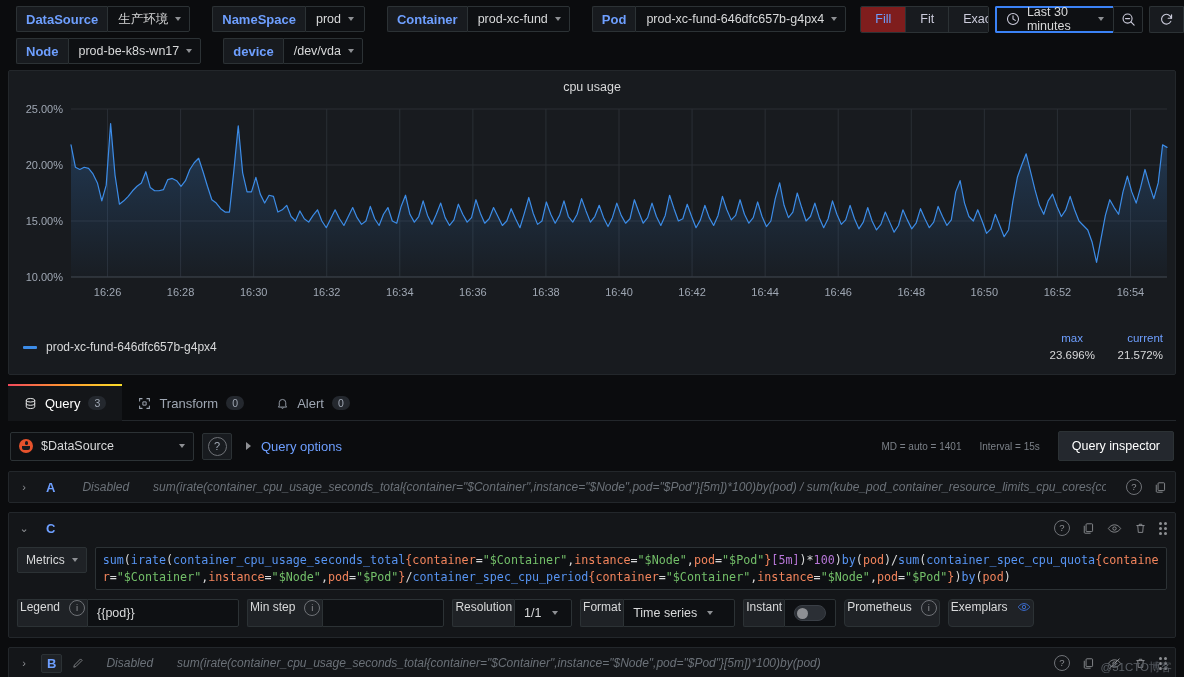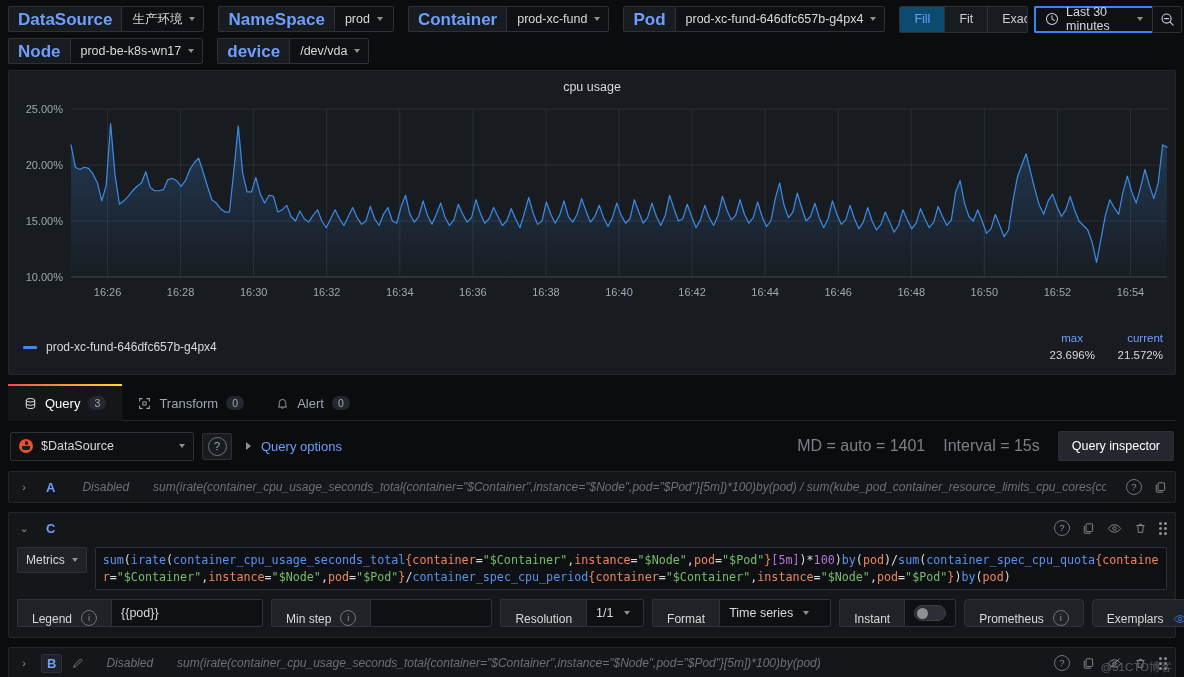--- a/index.html
+++ b/index.html
@@ -10,40 +10,40 @@
     color: #d8d9da;
     overflow: hidden;
   }
   .app { position: relative; width: 1184px; height: 677px; background: #0b0c0e; }
 
   
   .varbar { padding: 6px 8px 0 8px; }
   .varrow { display: flex; align-items: center; gap: 0; height: 26px; margin-bottom: 6px; }
   .vargroup { display: flex; align-items: center; margin-right: 14px; }
   .varlabel {
-    background: #181b1f; color: #6e9fff; font-size: 17px; font-weight: bold;
+    background: #181b1f; color: #6e9fff; font-size: 13px; font-weight: bold;
     height: 26px; line-height: 26px; padding: 0 9px;
     border: 1px solid #2c3235; border-right: none;
-    border-radius: 2px 0 0 2px; white-space: nowrap;
+    border-radius: 2px 0 0 2px; white-space: nowrap; margin-left: 8px;
   }
   .varvalue {
     background: #0e1013; color: #d8d9da; font-size: 12.5px;
     height: 26px; line-height: 24px; padding: 0 8px 0 10px;
     border: 1px solid #2c3235; border-radius: 0 2px 2px 0;
     display: flex; align-items: center; gap: 7px; white-space: nowrap; min-width: 60px;
   }
   .caret { width: 0; height: 0; border-left: 3.5px solid transparent; border-right: 3.5px solid transparent;
            border-top: 4px solid #8e9094; display: inline-block; }
 
   .tbright { margin-left: auto; display: flex; align-items: center; gap: 6px; padding-right: 2px; }
   .segbtns { display: flex; border: 1px solid #2c3235; border-radius: 2px; overflow: hidden; height: 27px; }
   .segbtn { background: #181b1f; color: #ccccdc; font-size: 12.5px; padding: 0 14px;
             height: 25px; line-height: 25px; border-right: 1px solid #2c3235; }
   .segbtn:last-child { border-right: none; }
-  .segbtn.active { background: #0c4a6e; color: #6e9fff; }
+  .segbtn.active { background: #7f1d1d; color: #6e9fff; }
   .tpick { display: flex; align-items: center; gap: 7px; background: #0e1013; border: 2px solid #3b82f6;
            border-radius: 2px; height: 27px; padding: 0 9px; font-size: 12.5px; color: #d8d9da; }
   .iconbtn { background: #181b1f; border: 1px solid #2c3235; border-radius: 2px; height: 27px;
              min-width: 30px; display: flex; align-items: center; justify-content: center; }
   .iconbtn.flat { background: #0e1013; }
   .zgrp { display: flex; }
   .zgrp .tpick { border-radius: 2px 0 0 2px; border-right: none; }
   .zgrp .iconbtn { border-radius: 0 2px 2px 0; }
   .rgrp { display: flex; }
   .rgrp .iconbtn:first-child { border-radius: 2px 0 0 2px; border-right: none; min-width: 34px; }
@@ -82,21 +82,21 @@
   .ds-logo:after { content: ""; position: absolute; left: 3px; top: 7px; width: 8px; height: 4px;
                    background: #181b1f; border-radius: 0 0 2px 2px; }
   .ds-logo:before { content: ""; position: absolute; left: 5.5px; top: 2px; width: 3px; height: 4px;
                     background: #181b1f; border-radius: 2px; }
   .circ { width: 19px; height: 19px; border: 1px solid #6f7277; border-radius: 50%; color: #9fa7b3;
           font-size: 11px; line-height: 17px; text-align: center; flex: 0 0 auto; }
   .qo-toggle { display: flex; align-items: center; gap: 10px; font-size: 13px; color: #6e9fff; padding-left: 6px; }
   .chev-r { width: 0; height: 0; border-top: 4px solid transparent; border-bottom: 4px solid transparent;
             border-left: 5px solid #8e9094; }
   .qo-right { margin-left: auto; display: flex; align-items: center; gap: 18px; }
-  .qo-meta { font-size: 16px; color: #7b8087; }
+  .qo-meta { font-size: 10px; color: #7b8087; }
   .qinspect { background: #24282e; border: 1px solid #2c3235; border-radius: 2px; color: #fff;
               font-size: 12.5px; height: 30px; line-height: 28px; padding: 0 13px; }
 
   
   .qwrap { padding: 0 8px; }
   .qrow { background: #141619; border: 1px solid #23272b; border-radius: 2px; margin-bottom: 9px; }
   .qhead { display: flex; align-items: center; height: 30px; padding: 0 8px; gap: 10px; }
   .chev { color: #8e9094; font-size: 11px; width: 14px; text-align: center; }
   .qletter { color: #6e9fff; font-size: 13px; font-weight: bold; padding: 1px 5px; }
   .qletter.boxed { border: 1px solid #2c3235; border-radius: 2px; background: #1f2226; }
@@ -114,21 +114,21 @@
               display: flex; align-items: center; gap: 7px; padding: 0 8px; height: 26px; align-self: flex-start; }
   .code { flex: 1; background: #0e1013; border: 1px solid #2c3235; border-radius: 2px;
           font-family: "DejaVu Sans Mono", monospace; font-size: 11.7px; line-height: 16.5px;
           padding: 4px 7px; color: #d8d9da; word-break: break-all; min-height: 40px; }
   .c-fn { color: #5794f2; } .c-lbl { color: #f2845c; } .c-str { color: #73bf69; }
   .c-num { color: #b877d9; } .c-op { color: #d8d9da; }
 
   .optrow { display: flex; margin-top: 9px; gap: 0; flex-wrap: nowrap; }
   .og { display: flex; align-items: center; margin-right: 8px; }
   .ol { background: #1f2226; border: 1px solid #2c3235; border-right: none; border-radius: 2px 0 0 2px;
-        font-size: 12px; color: #d8d9da; height: 28px; display: flex; align-items: flex-end; gap: 9px; padding: 0 14px; white-space: nowrap; }
+        font-size: 12px; color: #d8d9da; height: 28px; display: flex; align-items: flex-start; gap: 9px; padding: 0 2px; white-space: nowrap; }
   .ol.solo { border-right: 1px solid #2c3235; border-radius: 4px; }
   .oi { background: #0e1013; border: 1px solid #2c3235; border-radius: 0 2px 2px 0; height: 28px;
         display: flex; align-items: center; padding: 0 9px; font-size: 12.5px; color: #d8d9da; gap: 10px; }
   .oi.w150 { width: 152px; } .oi.w120 { width: 122px; } .oi.w58 { width: 58px; } .oi.w110 { width: 112px; }
   .switch { width: 32px; height: 16px; background: #2b2f35; border-radius: 8px; position: relative;
             border: 1px solid #3a3f46; }
   .switch i { position: absolute; left: 2px; top: 1.5px; width: 11px; height: 11px; border-radius: 50%; background: #8e9094; display:block; }
   .eye-blue { color: #3d71d9; }
   .circ-sm { width: 16px; height: 16px; border: 1px solid #6f7277; border-radius: 50%; color: #8e9094;
              font-size: 9.5px; line-height: 14px; text-align: center; flex: 0 0 auto; }

